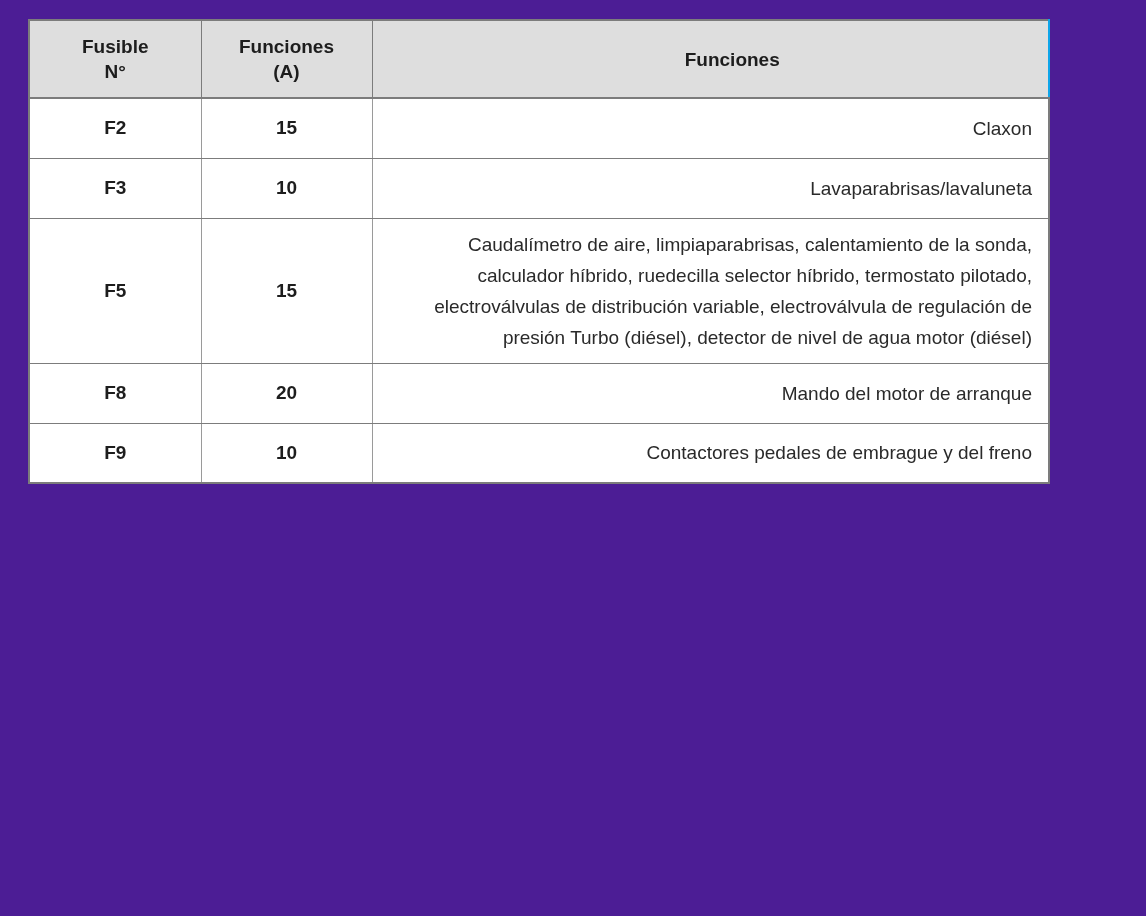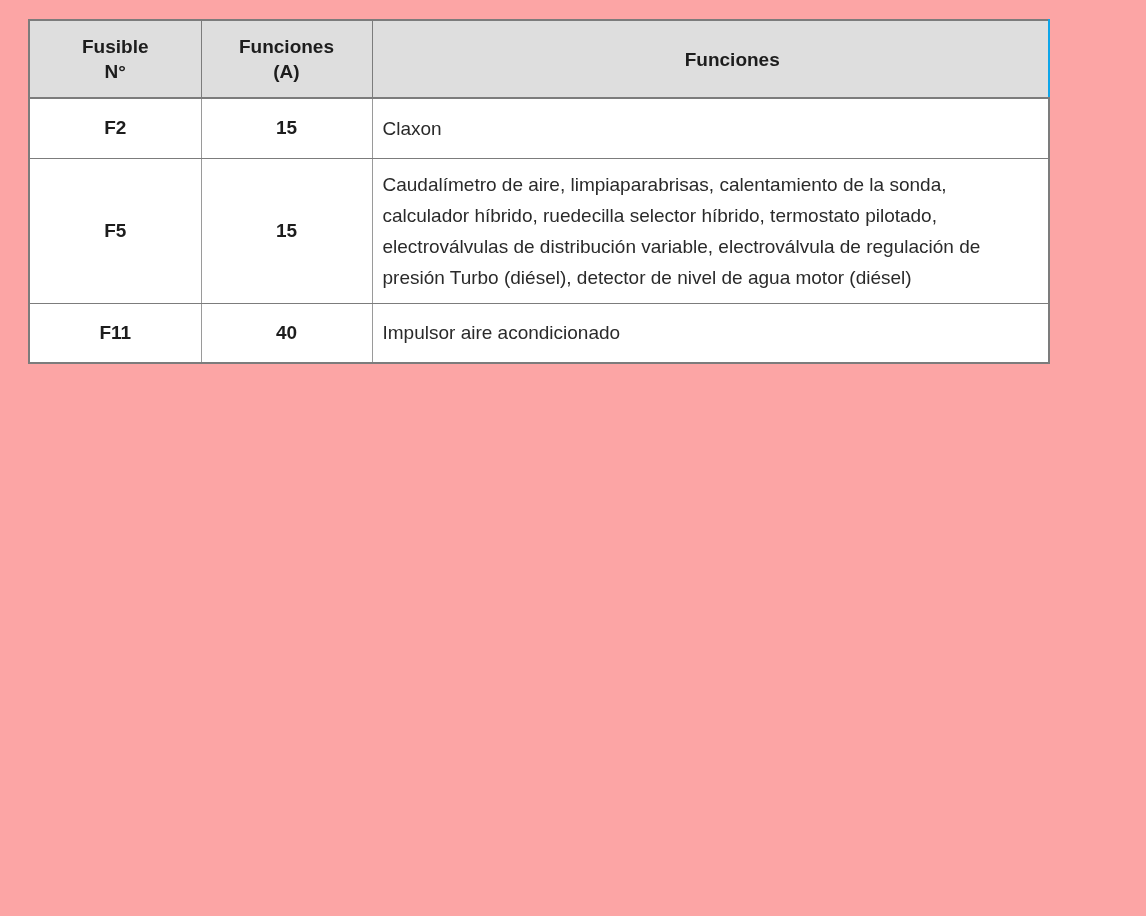--- a/index.html
+++ b/index.html
@@ -12,21 +12,21 @@
     height: 916px;
     font-family: "Liberation Sans", sans-serif;
     color: #2a2a2a;
     overflow: hidden;
   }
 
   .page {
     position: relative;
     width: 1146px;
     height: 916px;
-    background: #fca5a5;
+    background: #4c1d95;
   }
 
   .fuse-table {
     position: absolute;
     left: 28px;
     top: 19px;
     width: 1020px;
     border-collapse: collapse;
     table-layout: fixed;
     background: #ffffff;
@@ -72,26 +72,26 @@
     text-align: center;
     vertical-align: middle;
     font-size: 19px;
     font-weight: bold;
     color: #1d1d1d;
   }
 
   .fuse-table tbody td.cell-fuse { border-left: 2px solid #7c7c7c; }
 
   .fuse-table tbody td.cell-func {
-    text-align: left;
+    text-align: right;
     vertical-align: middle;
     font-size: 19px;
     font-weight: normal;
     color: #2a2a2a;
-    padding: 10px 16px 10px 10px;
+    padding: 10px 16px 10px 18px;
     line-height: 31px;
     border-right: 2px solid #7c7c7c;
   }
 
   .row-h-short { height: 60px; }
 </style>
 </head>
 <body>
 
 <div class="page">
@@ -115,25 +115,35 @@
         <th class="th-func">Funciones</th>
       </tr>
     </thead>
     <tbody id="table-body">
         <tr class="row-h-short">
           <td class="cell-fuse">F2</td>
           <td class="cell-amp">15</td>
           <td class="cell-func">Claxon</td>
         </tr>
         <tr class="row-h-short">
+          <td class="cell-fuse">F3</td>
+          <td class="cell-amp">10</td>
+          <td class="cell-func">Lavaparabrisas/lavaluneta</td>
+        </tr>
+        <tr class="row-h-short">
           <td class="cell-fuse">F5</td>
           <td class="cell-amp">15</td>
           <td class="cell-func">Caudalímetro de aire, limpiaparabrisas, calentamiento de la sonda, calculador híbrido, ruedecilla selector híbrido, termostato pilotado, electroválvulas de distribución variable, electroválvula de regulación de presión Turbo (diésel), detector de nivel de agua motor (diésel)</td>
         </tr>
         <tr class="row-h-short">
-          <td class="cell-fuse">F11</td>
-          <td class="cell-amp">40</td>
-          <td class="cell-func">Impulsor aire acondicionado</td>
+          <td class="cell-fuse">F8</td>
+          <td class="cell-amp">20</td>
+          <td class="cell-func">Mando del motor de arranque</td>
+        </tr>
+        <tr class="row-h-short">
+          <td class="cell-fuse">F9</td>
+          <td class="cell-amp">10</td>
+          <td class="cell-func">Contactores pedales de embrague y del freno</td>
         </tr>
       </tbody>
   </table>
 
 </div>
 
 </body></html>

